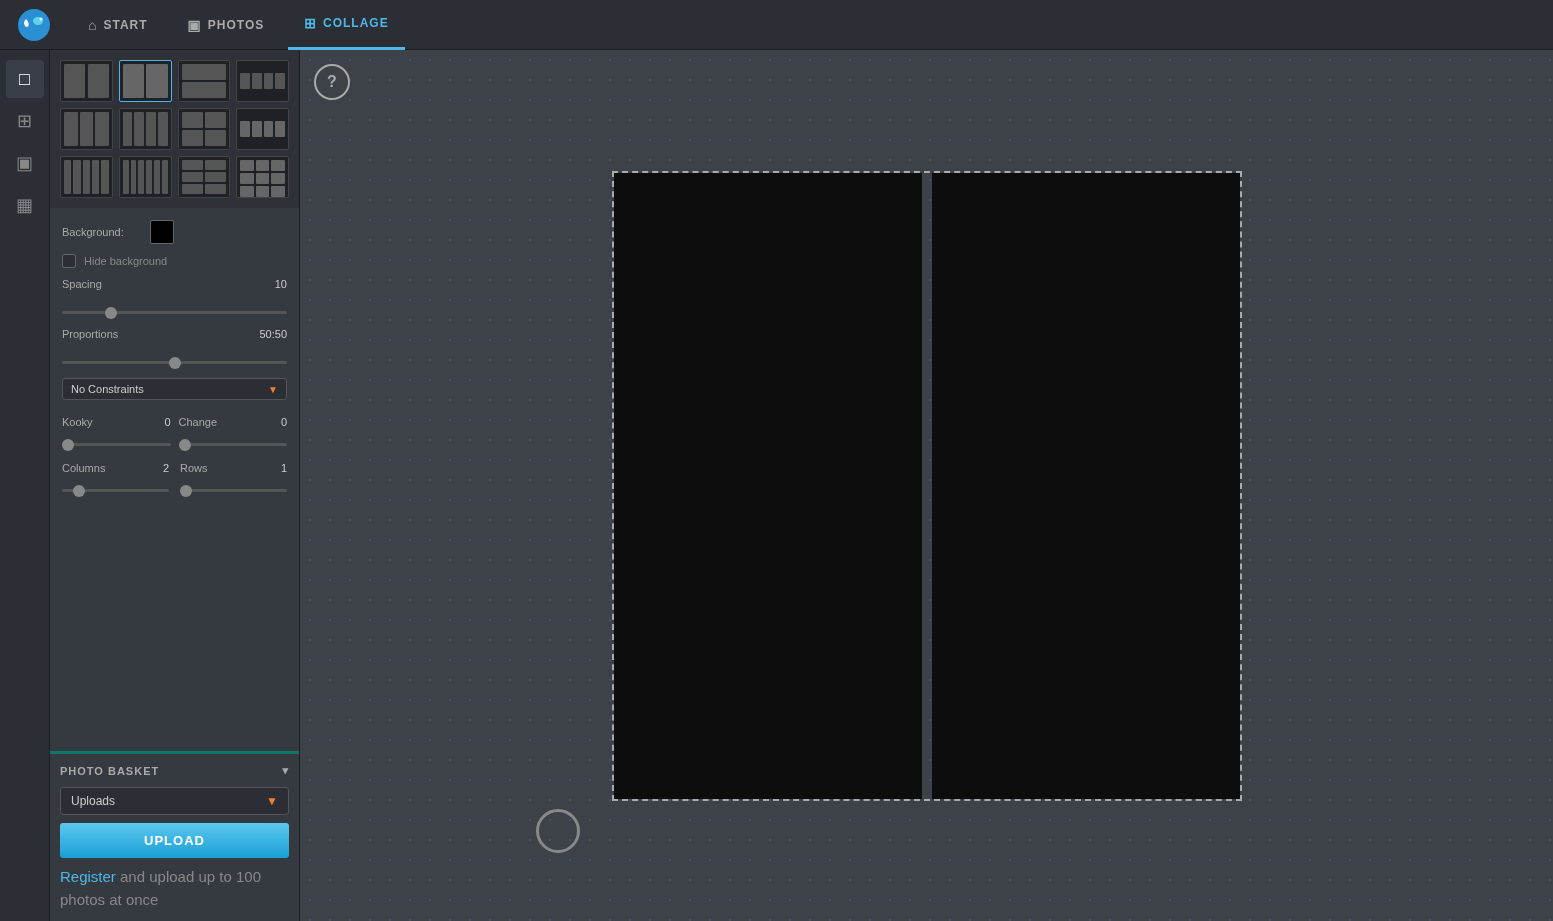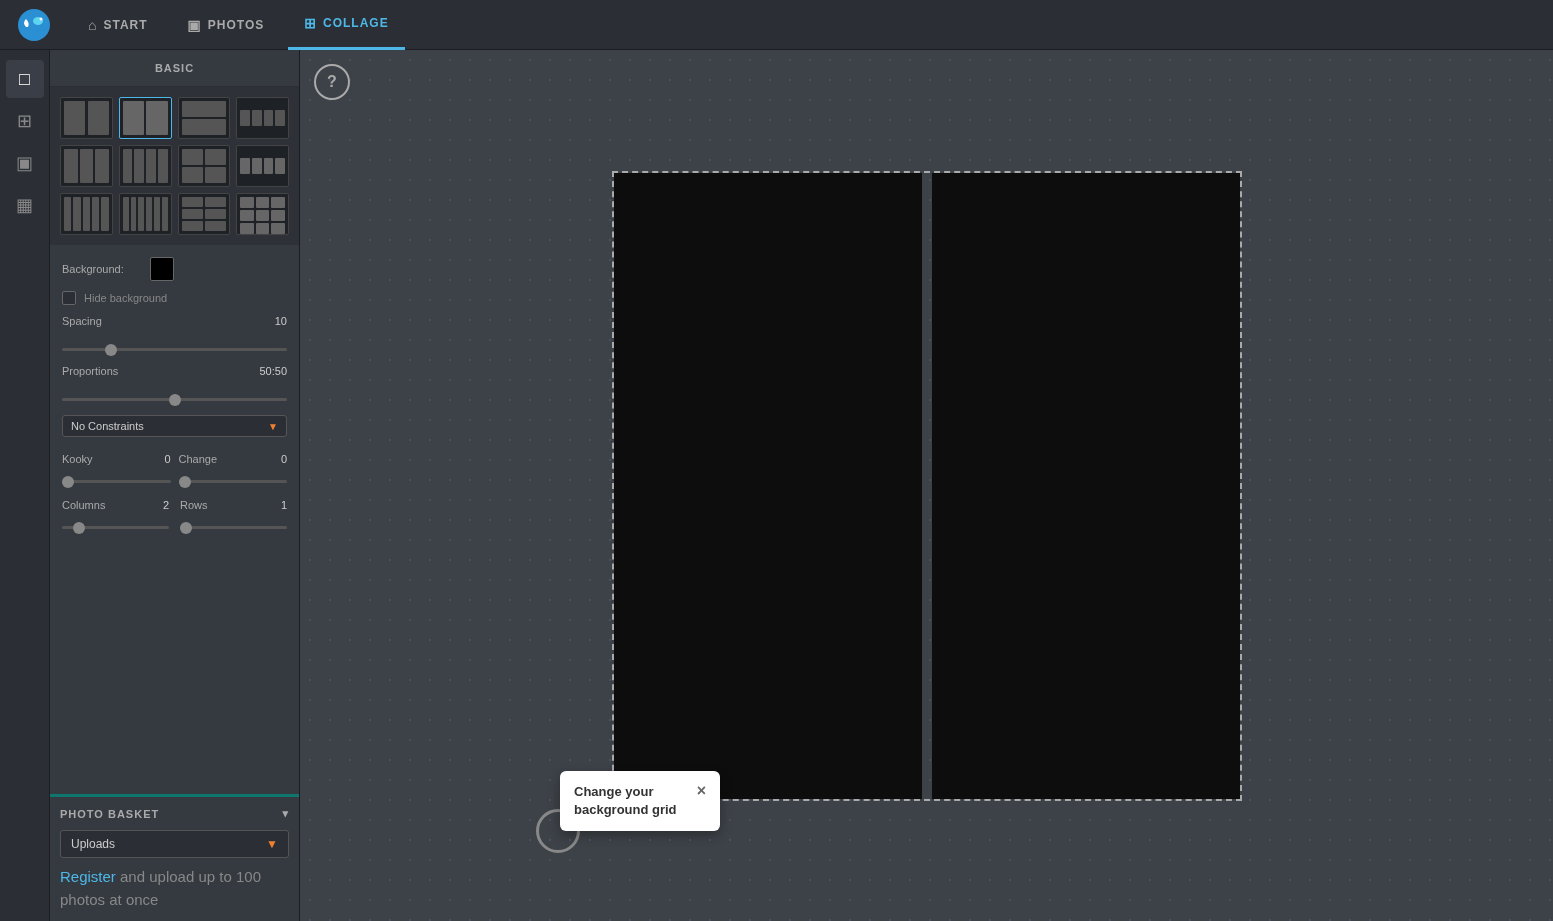--- a/index.html
+++ b/index.html
@@ -367,21 +367,20 @@
 <div class="main-layout">
 
   <div class="icon-sidebar">
     <div class="icon-btn active">□</div>
     <div class="icon-btn">⊞</div>
     <div class="icon-btn">▣</div>
     <div class="icon-btn">▦</div>
   </div>
 
   <div class="left-panel">
-    <div class="panel-header">BASIC</div>
 
     <div class="thumbnails-area">
 
       <div class="thumb" style="gap:3px;">
         <div class="thumb-cell" style="background:#555;width:40%;"></div>
         <div class="thumb-cell" style="background:#555;width:55%;"></div>
       </div>
       <div class="thumb selected" style="gap:2px;">
         <div class="thumb-cell" style="background:#666;width:48%;"></div>
         <div class="thumb-cell" style="background:#666;width:48%;"></div>
@@ -549,36 +548,33 @@
 
     <div class="photo-basket">
       <div class="basket-header">
         <span>PHOTO BASKET</span>
         <span style="cursor:pointer;">▾</span>
       </div>
       <div class="basket-dropdown">
         <span>Uploads</span>
         <span style="color:#f08030;">▼</span>
       </div>
+      <button class="upload-btn">UPLOAD</button>
       <div class="register-text">
         <a href="#">Register</a><span> and upload up to 100 photos at once</span>
       </div>
     </div>
   </div>
 
   <div class="canvas-area">
 
     <button class="help-btn">?</button>
 
     <div class="collage-canvas" style="width:630px; height:630px;">
       <div class="collage-panel" style="flex:1; height:100%;"></div>
       <div class="collage-panel" style="flex:1; height:100%;"></div>
     </div>
 
     <div class="tooltip-circle"></div>
 
-    <div class="tooltip-bubble">
-      <span>Change your background grid</span>
-      <span class="tooltip-close">×</span>
-    </div>
   </div>
 
 </div>
 
 </body></html>

